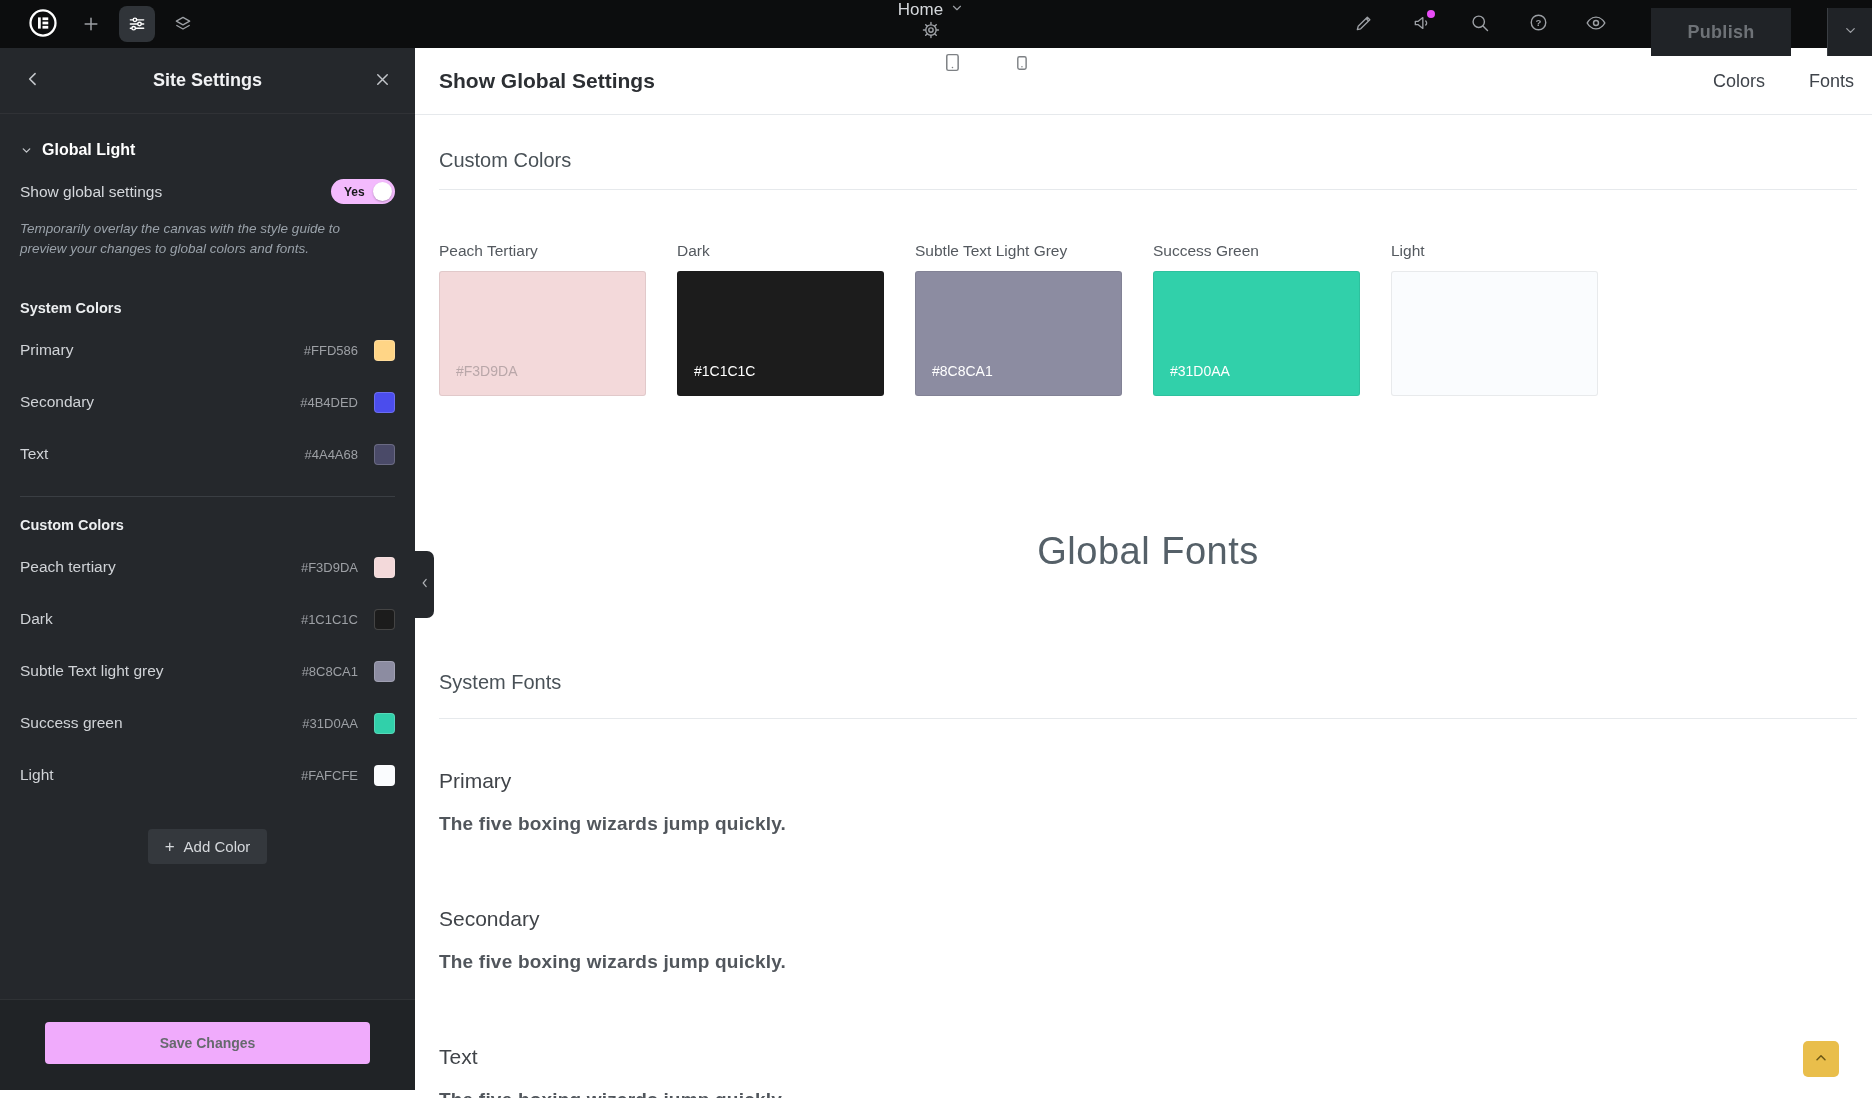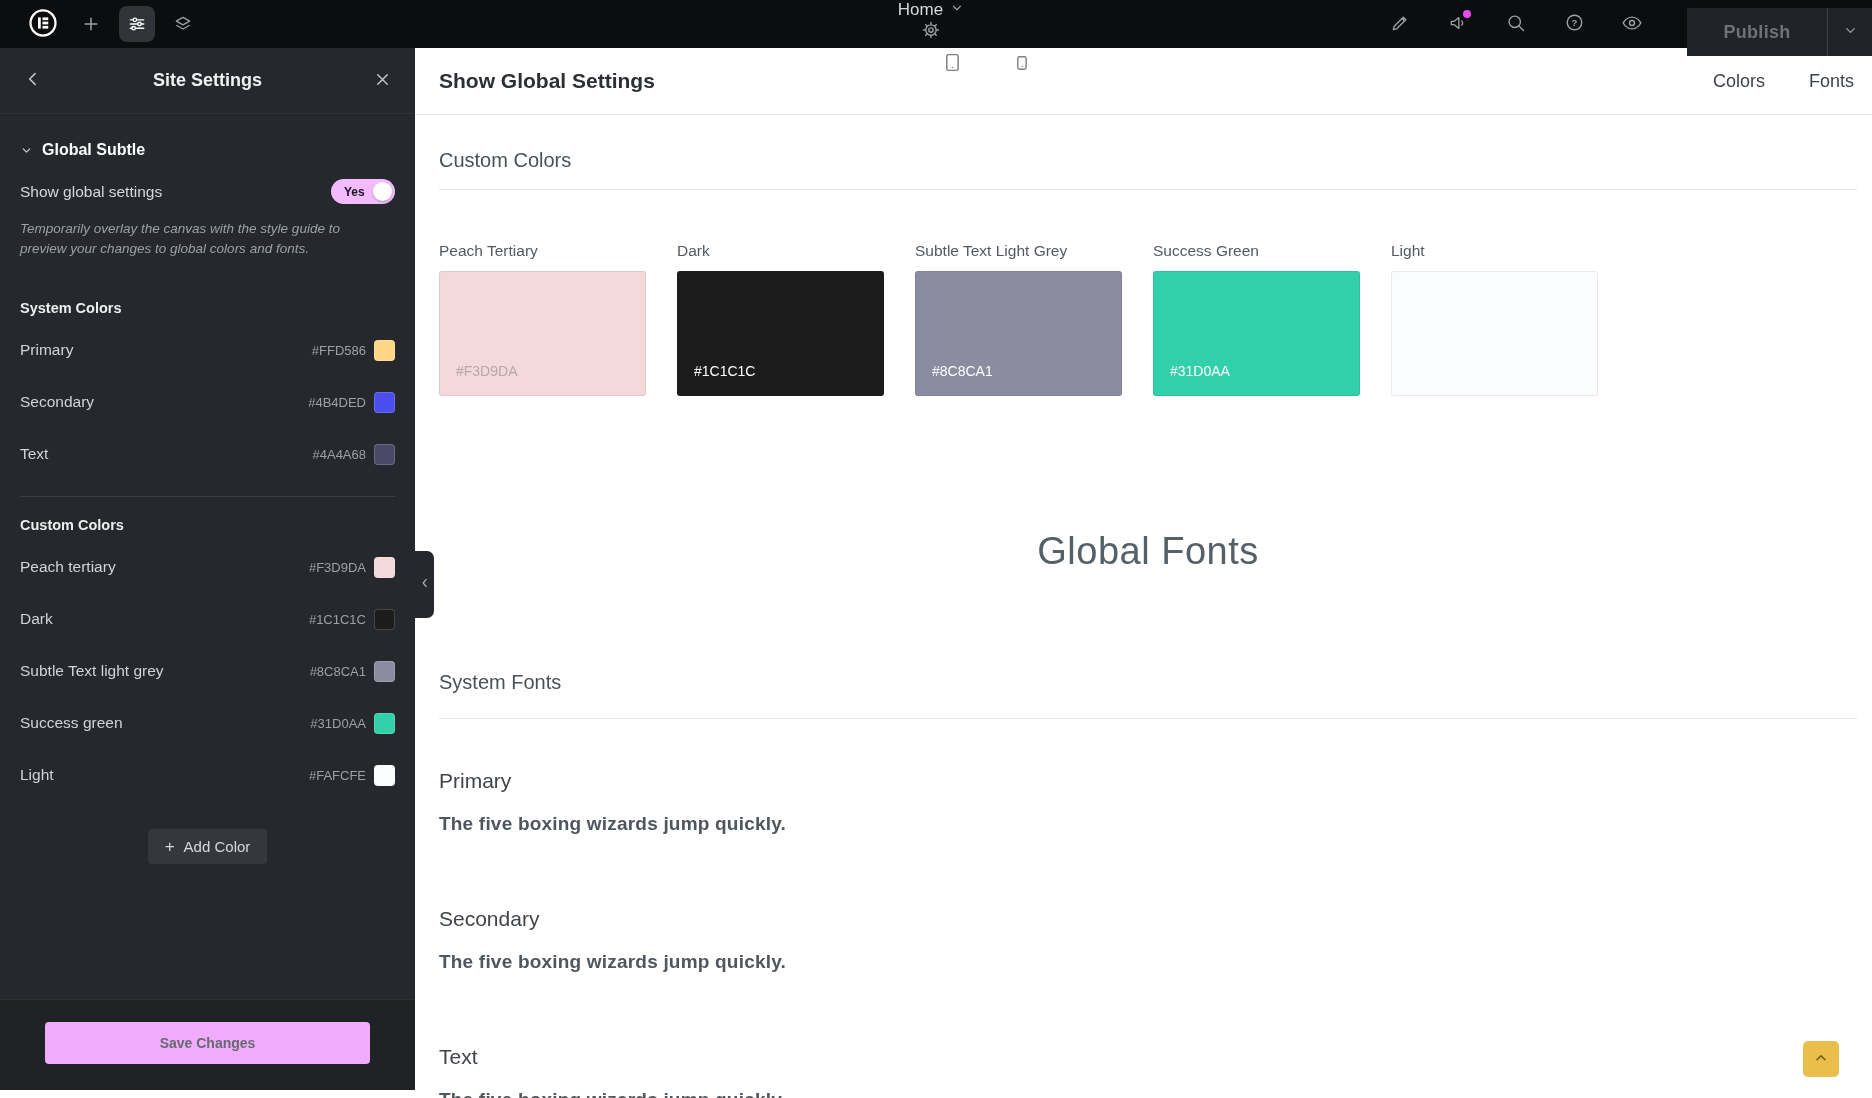--- a/index.html
+++ b/index.html
@@ -16,21 +16,21 @@
   .logo-wrap { width:50px; height:48px; display:flex; align-items:center; justify-content:center; color:#fff; }
   .tb-center { position:absolute; left:50%; top:0; transform:translateX(-52%); height:48px; display:flex; align-items:center;flex-direction:column; }
   .page-select { display:flex; align-items:center; gap:7px; color:#d5d8dc; font-size:17px; font-weight:500; padding:0 10px; height:48px; }
   .devices { display:flex; align-items:center; margin-left:42px; height:48px; }
   .device { width:70px; height:48px; display:flex; align-items:center; justify-content:center; color:#7d8084; position:relative; }
   .device.active { color:#fff; }
   .device.active::after { content:""; position:absolute; left:3px; right:3px; bottom:0; height:3px; background:#fff; }
   .tb-right { margin-left:auto; display:flex; align-items:center; height:100%; }
   .tb-icon { width:58px; height:48px; display:flex; align-items:center; justify-content:center; color:#9da0a5; position:relative; }
   .notif-dot { position:absolute; top:10px; right:16px; width:8px; height:8px; border-radius:50%; }
-  .publish-wrap { display:flex; height:32px; margin-left:26px; }
+  .publish-wrap { display:flex; height:32px; margin-left:26px;gap:36px; }
   .publish-btn { width:140px; height:48px; background:#202327; color:#6e7277; font-size:18px; font-weight:600; letter-spacing:.3px; }
   .publish-more { width:45px; height:48px; background:#202327; border-left:1px solid #3a3e43; display:flex; align-items:center; justify-content:center; color:#9da0a5; }
 
   
   .sidebar { position:absolute; top:48px; left:0; width:415px; bottom:8px; background:#25282c; color:#d5d8dc; display:flex; flex-direction:column; z-index:20; }
   .sb-header { height:66px; flex:0 0 auto; position:relative; display:flex; align-items:center; padding:0 16px; border-bottom:1px solid rgba(255,255,255,.05); }
   .sb-title { position:absolute; left:0; right:0; text-align:center; font-size:18px; font-weight:700; color:#f1f2f4; }
   .sb-icon-btn { width:34px; height:34px; display:flex; align-items:center; justify-content:center; color:#c3c6ca; z-index:2; }
   .sb-close { margin-left:auto; }
   .sb-body { flex:1 1 auto; overflow:hidden; padding:0 20px; }
@@ -38,21 +38,21 @@
   .sb-section-toggle .caret { color:#c3c6ca; display:flex; }
   .show-row { display:flex; align-items:center; justify-content:space-between; margin-bottom:15px; }
   .show-label { font-size:15.5px; color:#d5d8dc; }
   .toggle { position:relative; width:64px; height:25px; border-radius:13px; display:flex; align-items:center; }
   .toggle-text { font-size:12px; font-weight:700; color:#17181a; margin-left:13px; }
   .toggle-knob { position:absolute; right:3px; top:3px; width:19px; height:19px; border-radius:50%; background:#fff; box-shadow:0 1px 2px rgba(0,0,0,.25); }
   .helper { font-style:italic; font-size:13.5px; line-height:1.45; color:#99a1a9; max-width:330px; margin-bottom:42px; }
   .sb-heading { font-size:14.5px; font-weight:700; color:#eceef0; margin-bottom:8px; }
   .color-row { display:flex; align-items:center; height:52px; }
   .row-label { flex:1; font-size:15.5px; color:#d0d3d7; }
-  .row-hex { font-size:13px; color:#9da0a5; margin-right:8px; }
+  .row-hex { font-size:13px; color:#9da0a5; margin-right:16px; }
   .row-swatch { width:21px; height:21px; border-radius:4px; border:1px solid rgba(255,255,255,.18); flex:0 0 auto; }
   .sb-divider { border-top:1px solid #3a3e43; margin:16px 0 20px; }
   .add-color-wrap { text-align:center; margin-top:28px; }
   .add-color-btn { display:inline-flex; align-items:center; gap:9px; background:#34383d; color:#d5d8dc; font-size:15px; padding:9px 17px; border-radius:4px; }
   .add-plus { font-size:17px; line-height:1; color:#d5d8dc; }
   .sb-footer { flex:0 0 auto; border-top:1px solid rgba(255,255,255,.07); background:rgba(0,0,0,.12); padding:22px 45px 26px; }
   .save-btn { width:100%; background:#f0abfc; color:#66696e; font-size:14px; font-weight:600; padding:13px 0; border-radius:4px; text-align:center; }
 
   
   .collapse-handle { position:absolute; left:415px; top:551px; width:19px; height:67px; background:#25282c; border-radius:0 7px 7px 0; display:flex; align-items:center; justify-content:center; color:#aeb1b5; z-index:25; }
@@ -247,21 +247,21 @@
     </button>
   </div>
 
   <div class="sb-body">
     <button class="sb-section-toggle">
       <span class="caret">
         <svg width="13" height="13" viewBox="0 0 24 24" fill="none" stroke="currentColor" stroke-width="2.4" stroke-linecap="round" stroke-linejoin="round">
             <path d="M6 9l6 6 6-6"></path>
           </svg>
       </span>
-      <span>Global Subtle</span>
+      <span>Global Light</span>
     </button>
 
     <div class="show-row">
       <span class="show-label">Show global settings</span>
       <button class="toggle" style="background: rgb(243, 186, 253);">
         <span class="toggle-text">Yes</span>
         <span class="toggle-knob"></span>
       </button>
     </div>
 

